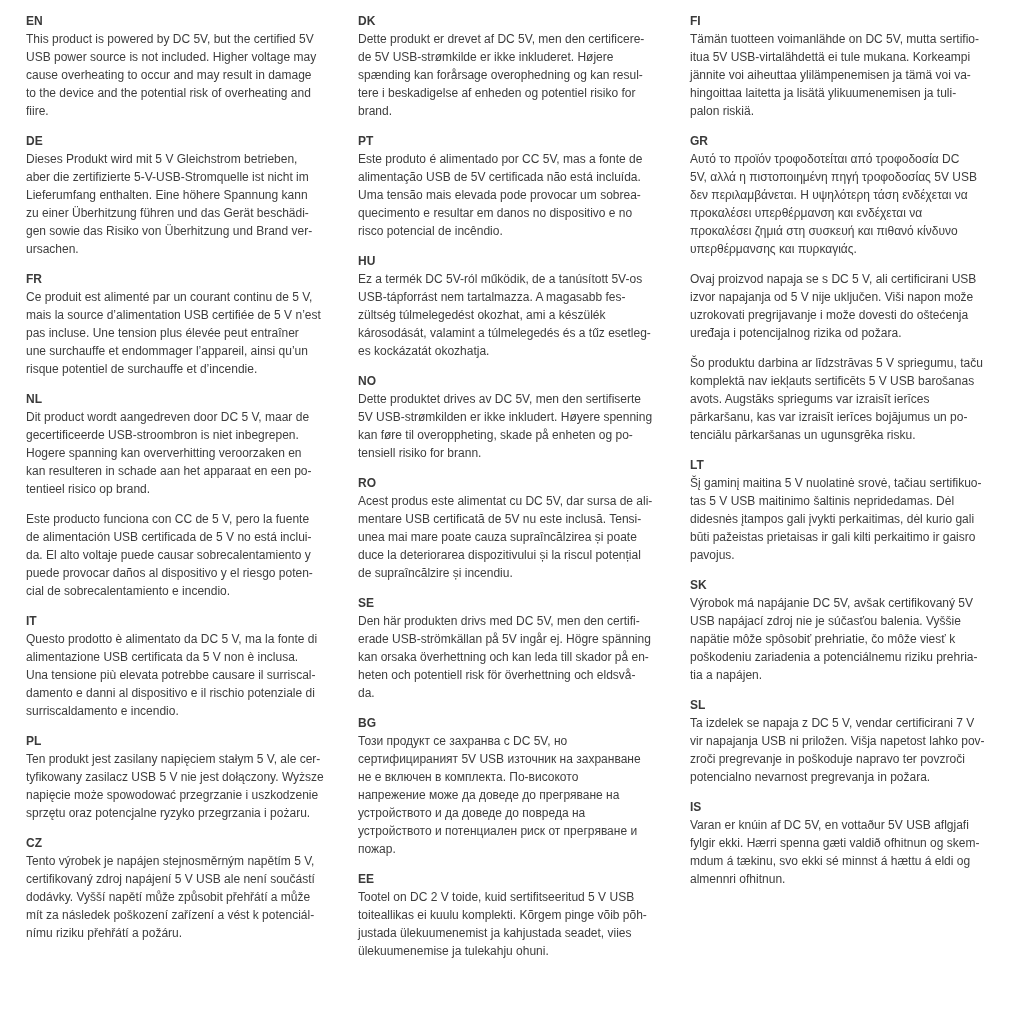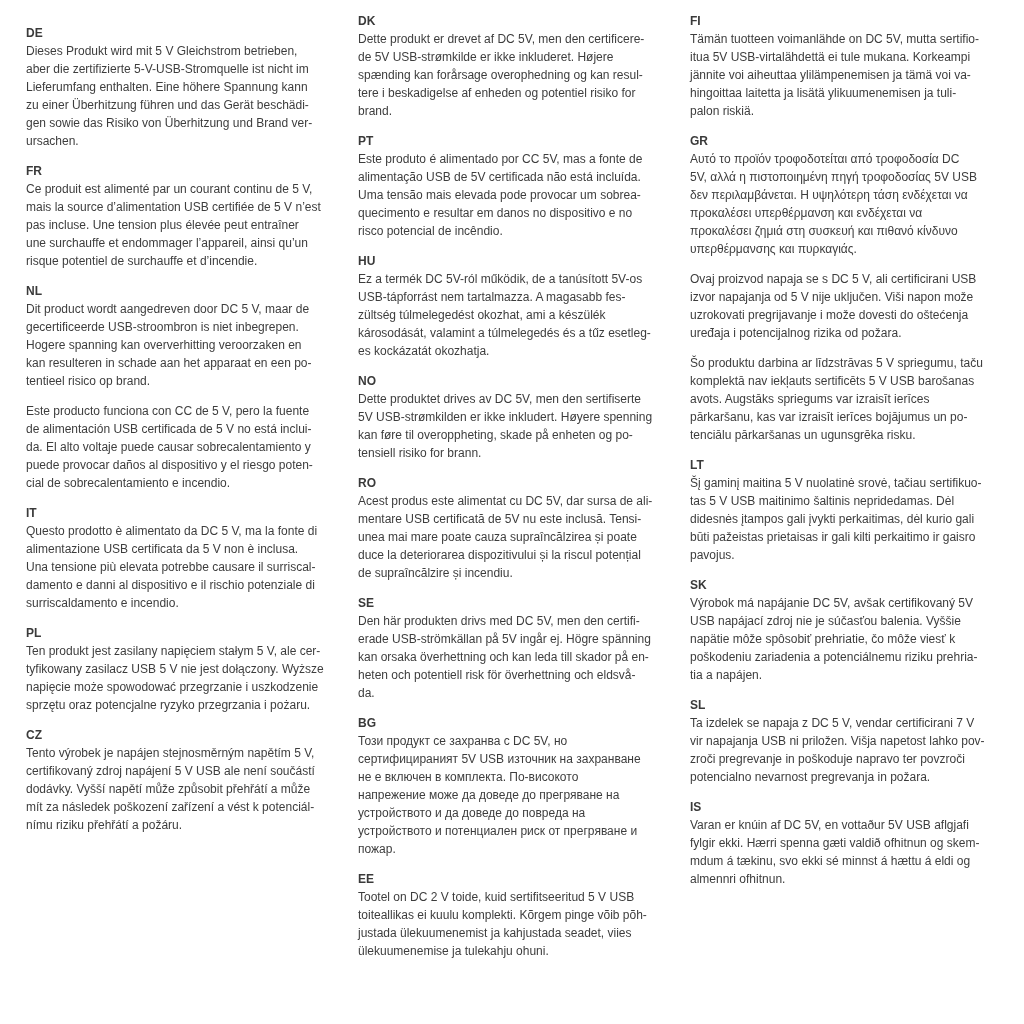--- a/index.html
+++ b/index.html
@@ -46,20 +46,26 @@
     color: #3d3d3d;
   }
 </style>
 </head>
 <body>
 
 <div class="page">
 
   <div class="col">
     <section class="lang-block">
+      <h2 class="lang-code">EN</h2>
+      <p class="lang-text">This product is powered by DC 5V, but the certified 5V
+USB power source is not included. Higher voltage may
+cause overheating to occur and may result in damage
+to the device and the potential risk of overheating and
+fiire.</p>
     </section>
     <section class="lang-block">
       <h2 class="lang-code">DE</h2>
       <p class="lang-text">Dieses Produkt wird mit 5 V Gleichstrom betrieben,
 aber die zertifizierte 5-V-USB-Stromquelle ist nicht im
 Lieferumfang enthalten. Eine höhere Spannung kann
 zu einer Überhitzung führen und das Gerät beschädi-
 gen sowie das Risiko von Überhitzung und Brand ver-
 ursachen.</p>
     </section>

